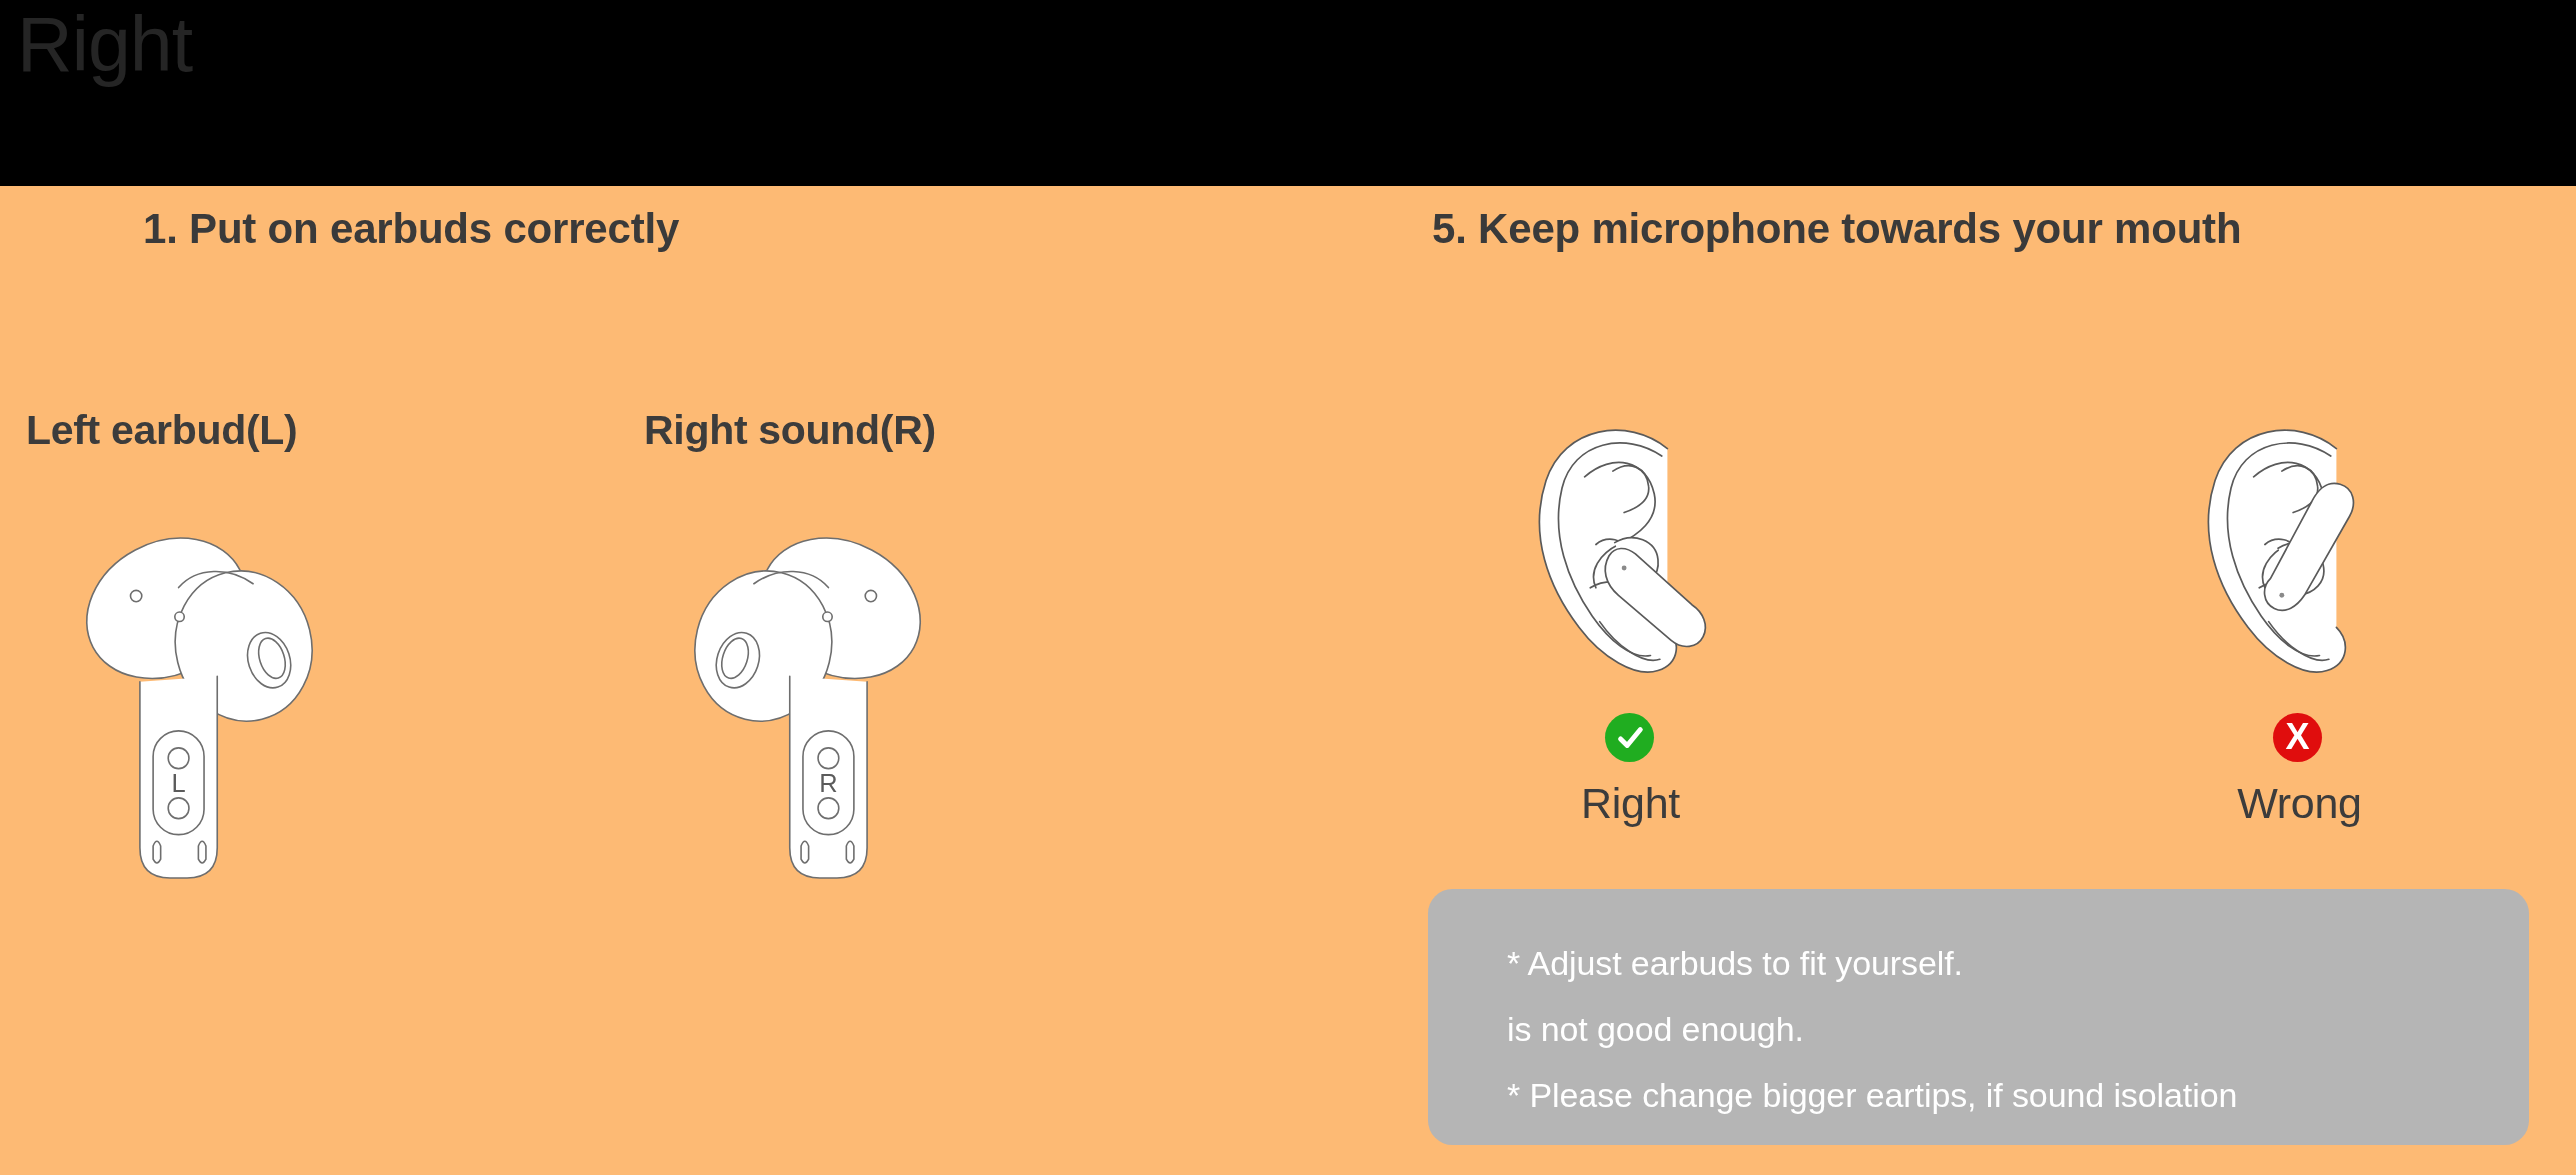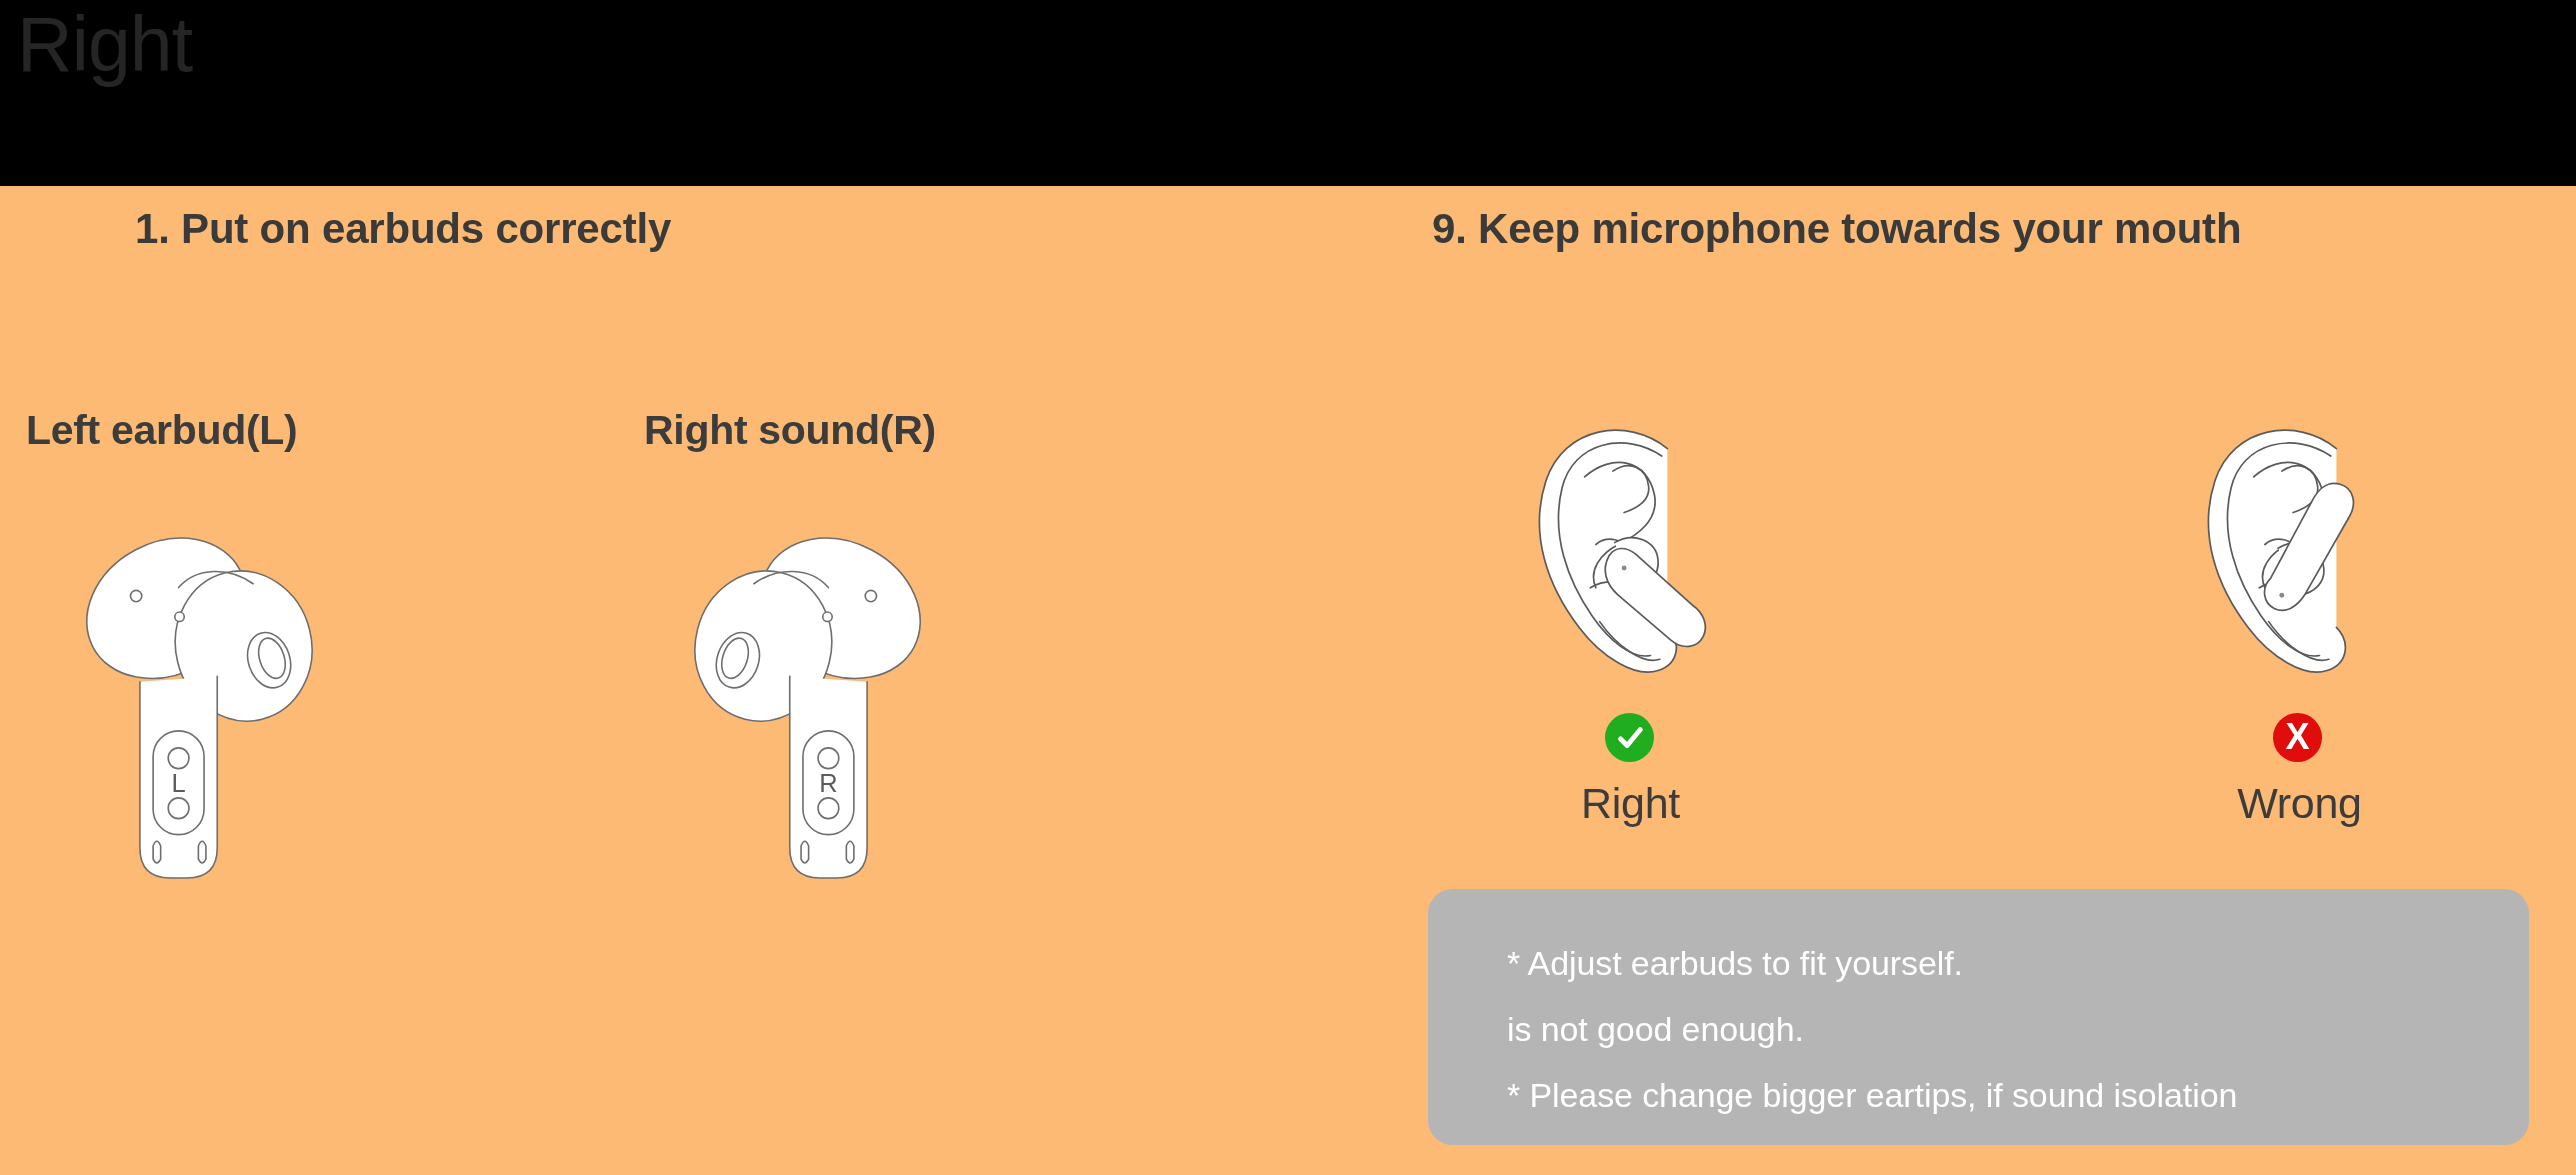--- a/index.html
+++ b/index.html
@@ -42,21 +42,21 @@
 
   
   .step-heading {
     position: absolute;
     font-size: 42px;
     font-weight: 700;
     color: #3a3a3a;
     white-space: nowrap;
     letter-spacing: -0.2px;
   }
-  #heading-1 { left: 135px; top: 205px; }
+  #heading-1 { left: 143px; top: 205px; }
   #heading-2 { left: 1432px; top: 205px; }
 
   
   .bud-label {
     position: absolute;
     font-size: 41px;
     font-weight: 700;
     color: #3c3c3c;
     white-space: nowrap;
     letter-spacing: -0.3px;
@@ -136,21 +136,21 @@
 <body>
 
 <div id="page">
 
   <div class="top-band">
     <div class="top-band-title">Right</div>
   </div>
 
   <div class="step-heading" id="heading-1">1. Put on earbuds correctly</div>
 
-  <div class="step-heading" id="heading-2">9. Keep microphone towards your mouth</div>
+  <div class="step-heading" id="heading-2">5. Keep microphone towards your mouth</div>
 
   <div class="bud-label" id="label-left-bud">Left earbud(L)</div>
 
   <div class="bud-label" id="label-right-bud">Right sound(R)</div>
 
   <div class="bud-art" id="art-left-bud">
     <svg width="283" height="415" viewBox="0 0 300 440" fill="none" stroke="#6e6e6e" stroke-width="1.7" stroke-linecap="round" stroke-linejoin="round">
 
       <ellipse cx="118" cy="118" rx="88" ry="70" transform="rotate(-28 118 118)" fill="#ffffff"></ellipse>
 

